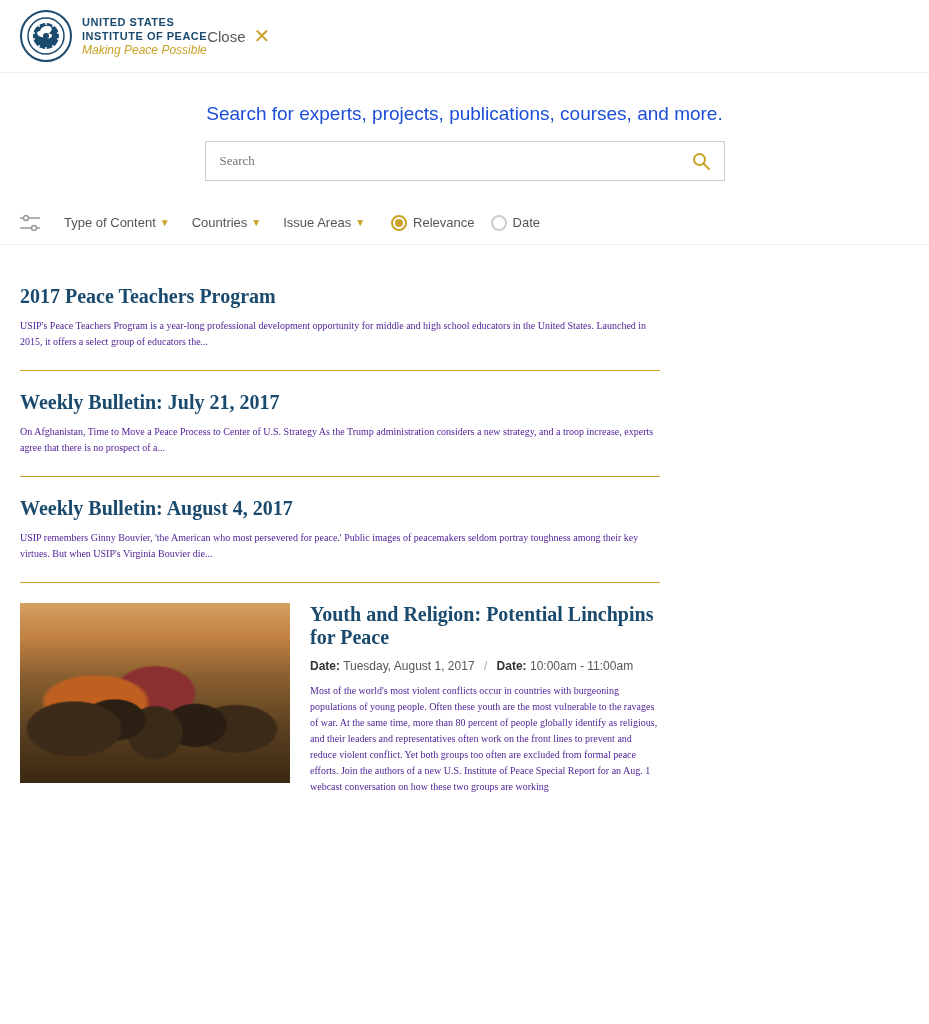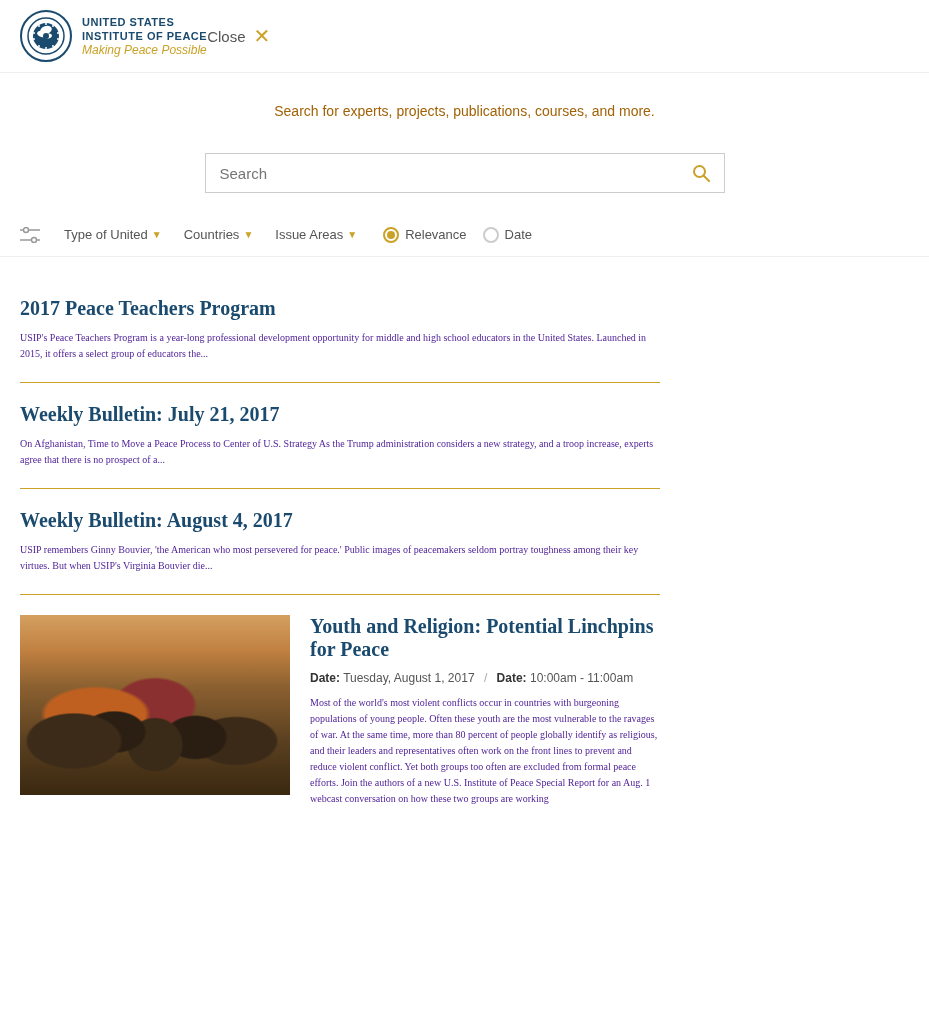--- a/index.html
+++ b/index.html
@@ -75,42 +75,42 @@
       line-height: 1;
     }
 
     
     .search-section {
       text-align: center;
       padding: 30px 20px 20px;
     }
     .search-tagline {
       font-family: Arial, sans-serif;
-      font-size: 14px;
-      color: #a16207;
-      margin-bottom: 34px;
+      font-size: 19px;
+      color: #1d4ed8;
+      margin-bottom: 16px;
     }
     .search-bar-wrapper {
       display: flex;
       justify-content: center;
     }
     .search-bar {
       display: flex;
       align-items: center;
       border: 1px solid #ccc;
       width: 520px;
       padding: 10px 14px;
       background: #fff;
     }
     .search-input {
       flex: 1;
       border: none;
       outline: none;
-      font-size: 15px;
-      font-family: Liberation Sans, sans-serif;
+      font-size: 13px;
+      font-family: Liberation Serif, serif;
       color: #701a75;
     }
     .search-icon-btn {
       background: none;
       border: none;
       cursor: pointer;
       color: #c9a227;
       font-size: 18px;
       display: flex;
       align-items: center;
@@ -321,21 +321,21 @@
   <div class="filter-icon">
     <svg width="20" height="16" viewBox="0 0 20 16" fill="none" xmlns="http://www.w3.org/2000/svg">
       <line x1="0" y1="3" x2="20" y2="3" stroke="#999" stroke-width="1.5"></line>
       <circle cx="6" cy="3" r="2.5" fill="white" stroke="#999" stroke-width="1.5"></circle>
       <line x1="0" y1="13" x2="20" y2="13" stroke="#999" stroke-width="1.5"></line>
       <circle cx="14" cy="13" r="2.5" fill="white" stroke="#999" stroke-width="1.5"></circle>
     </svg>
   </div>
 
   <button class="filter-btn">
-    <span>Type of United</span>
+    <span>Type of Content</span>
     <span class="chevron">▼</span>
   </button>
 
   <button class="filter-btn">
     <span>Countries</span>
     <span class="chevron">▼</span>
   </button>
 
   <button class="filter-btn">
     <span>Issue Areas</span>

